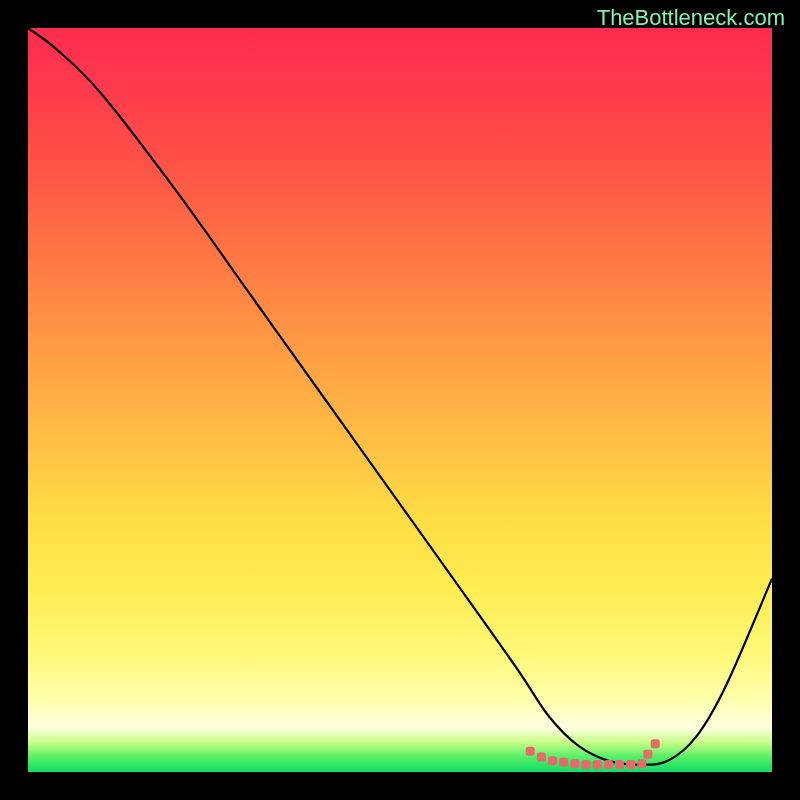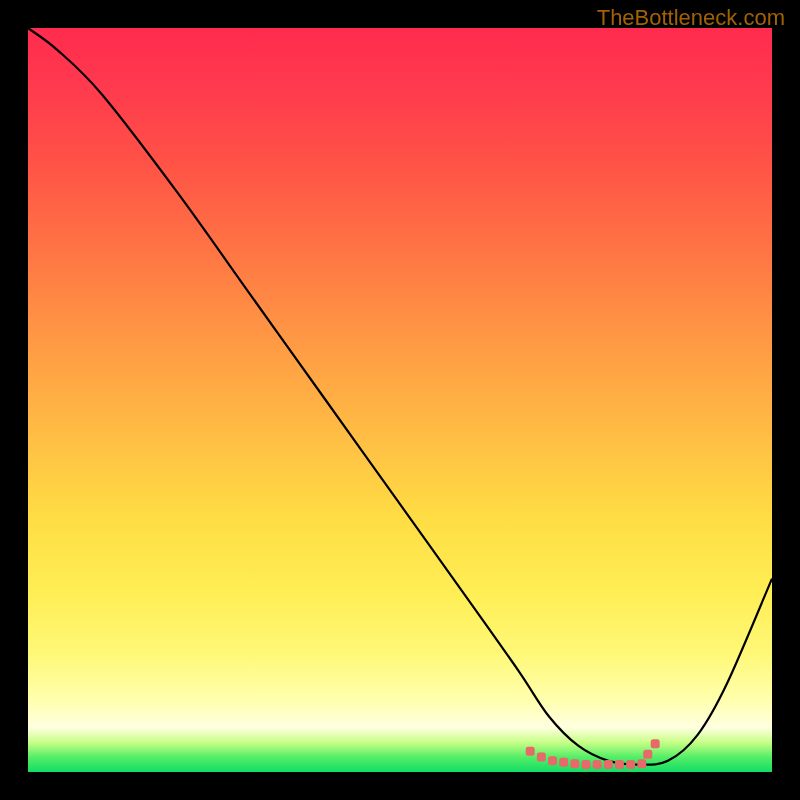--- a/index.html
+++ b/index.html
@@ -7,21 +7,21 @@
     width: 800px;
     height: 800px;
     background: #000;
     position: relative;
     font-family: Arial, sans-serif;
   }
   .watermark {
     position: absolute;
     top: 5px;
     right: 15px;
-    color: #a16207;
+    color: #86efac;
     font-size: 22px;
     font-weight: normal;
     z-index: 10;
   }
   .plot-area {
     position: absolute;
     left: 28px;
     top: 28px;
     width: 744px;
     height: 744px;

